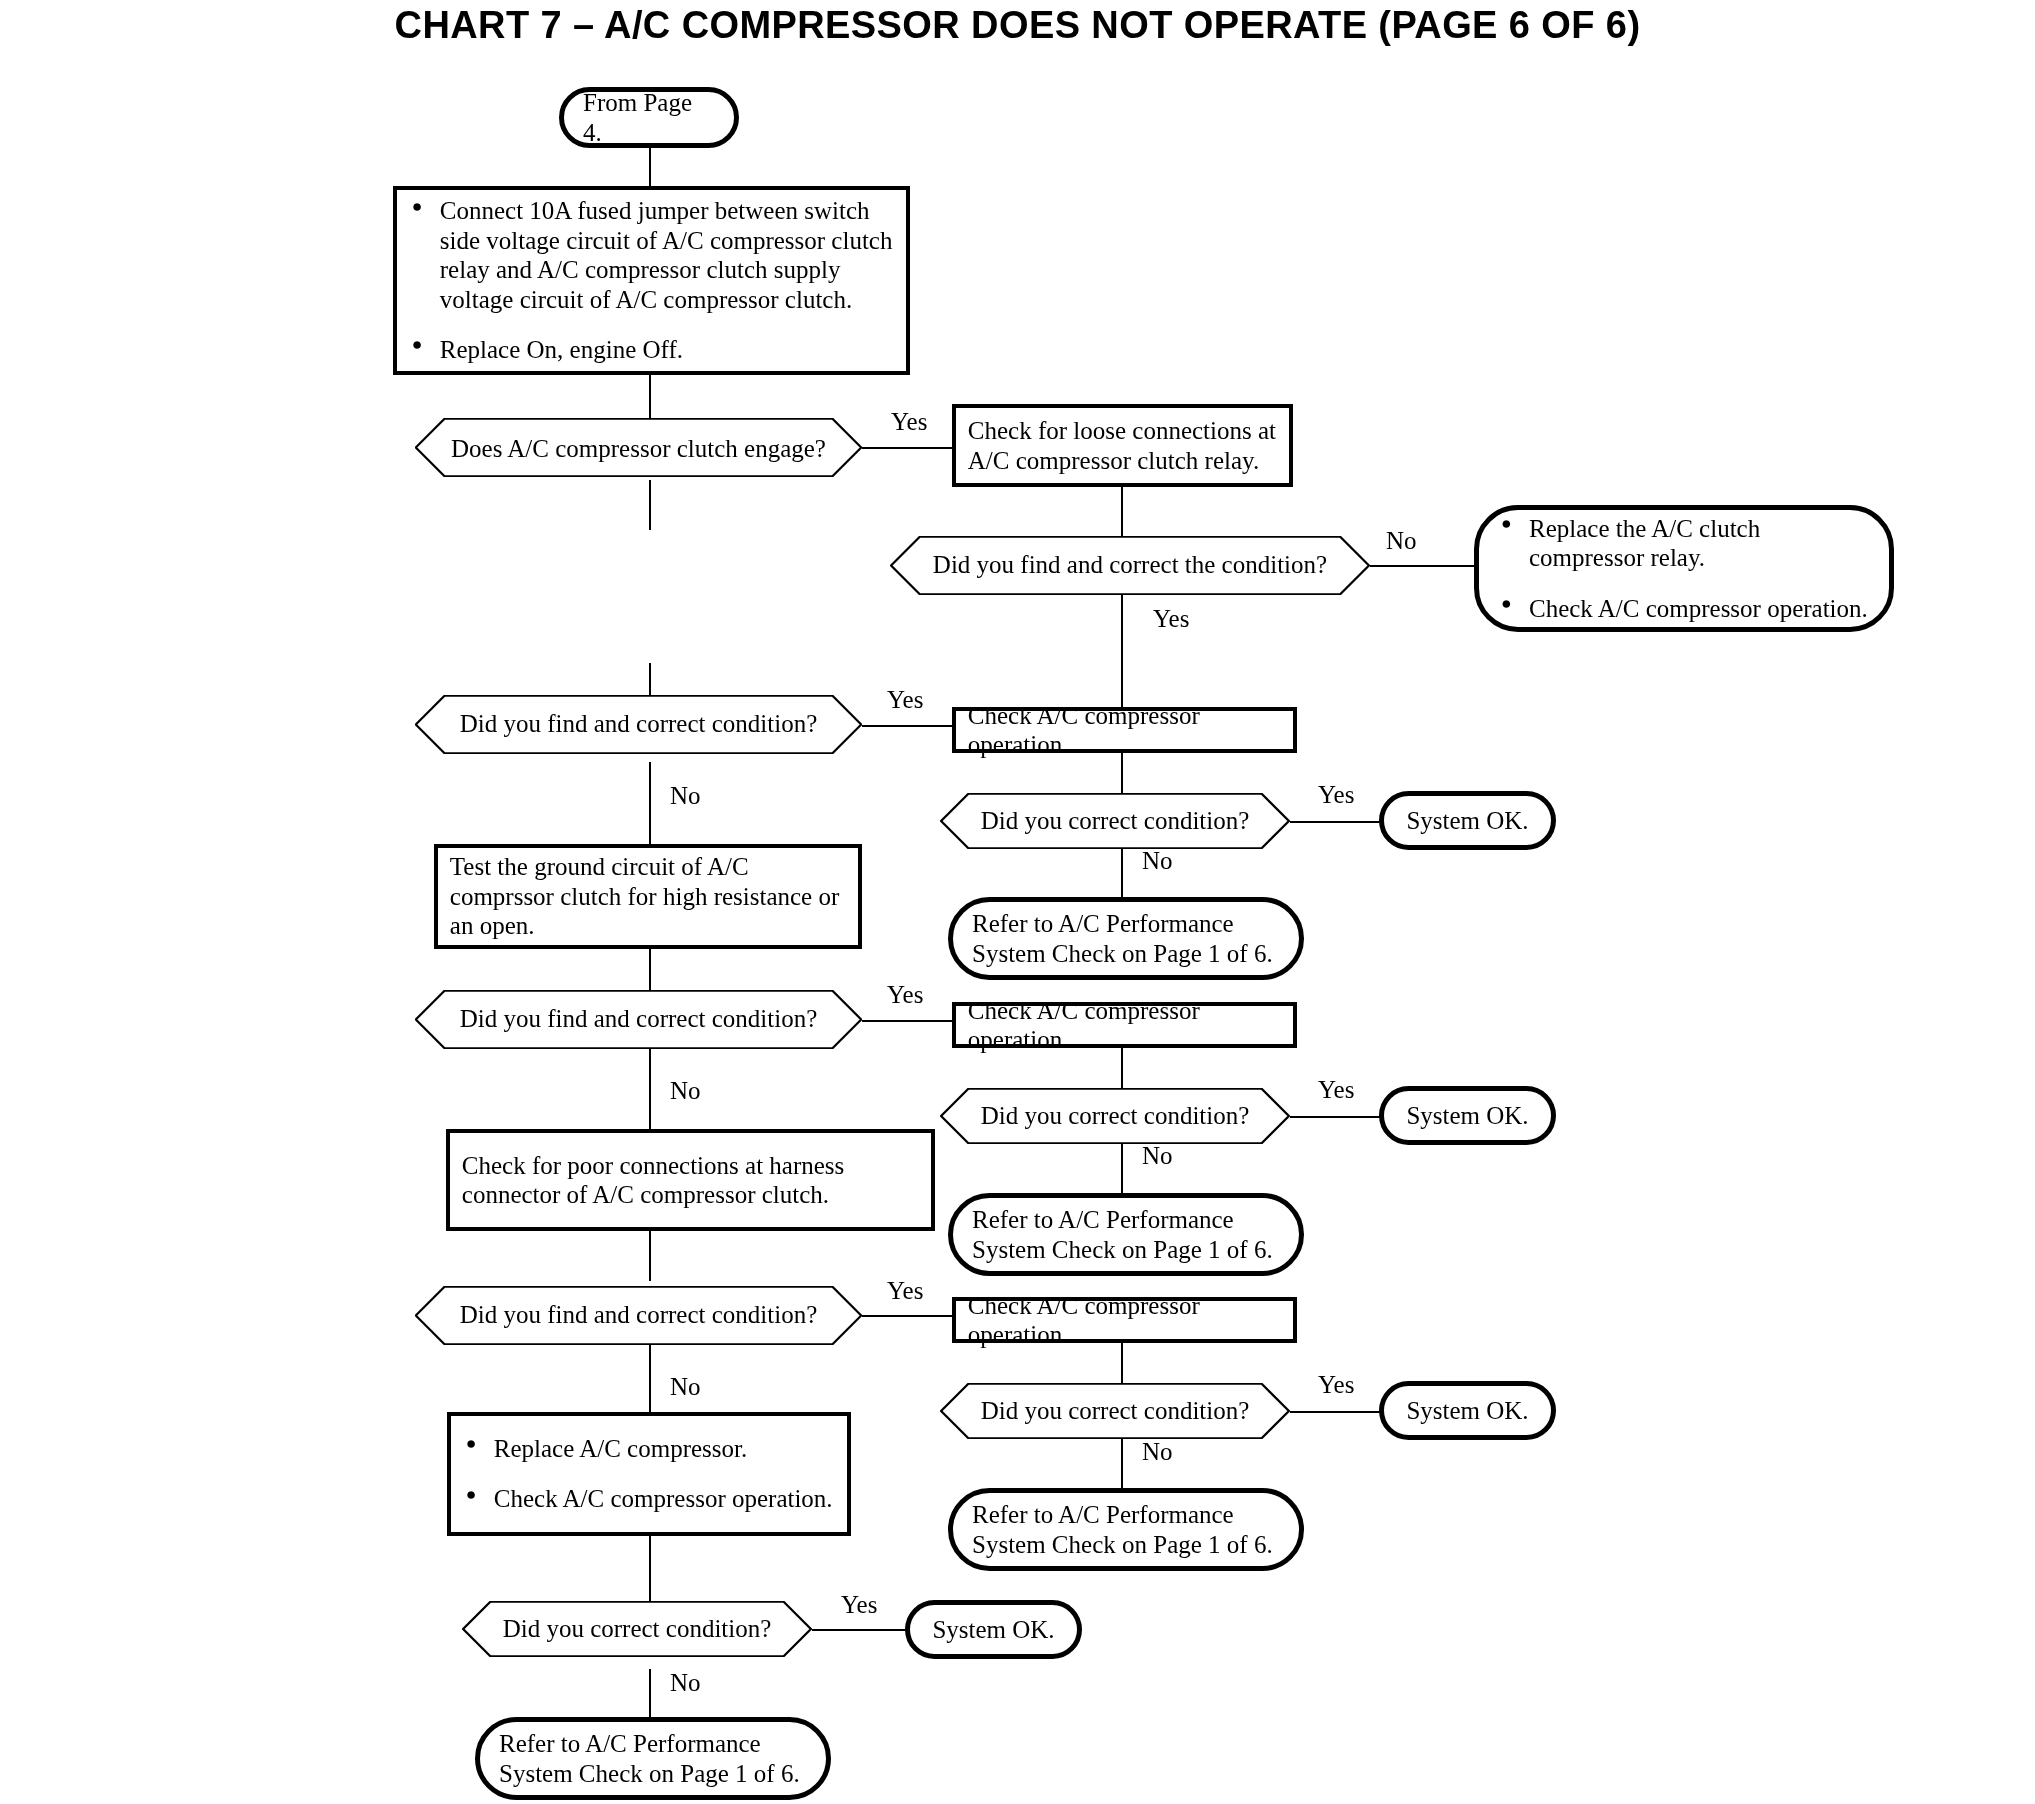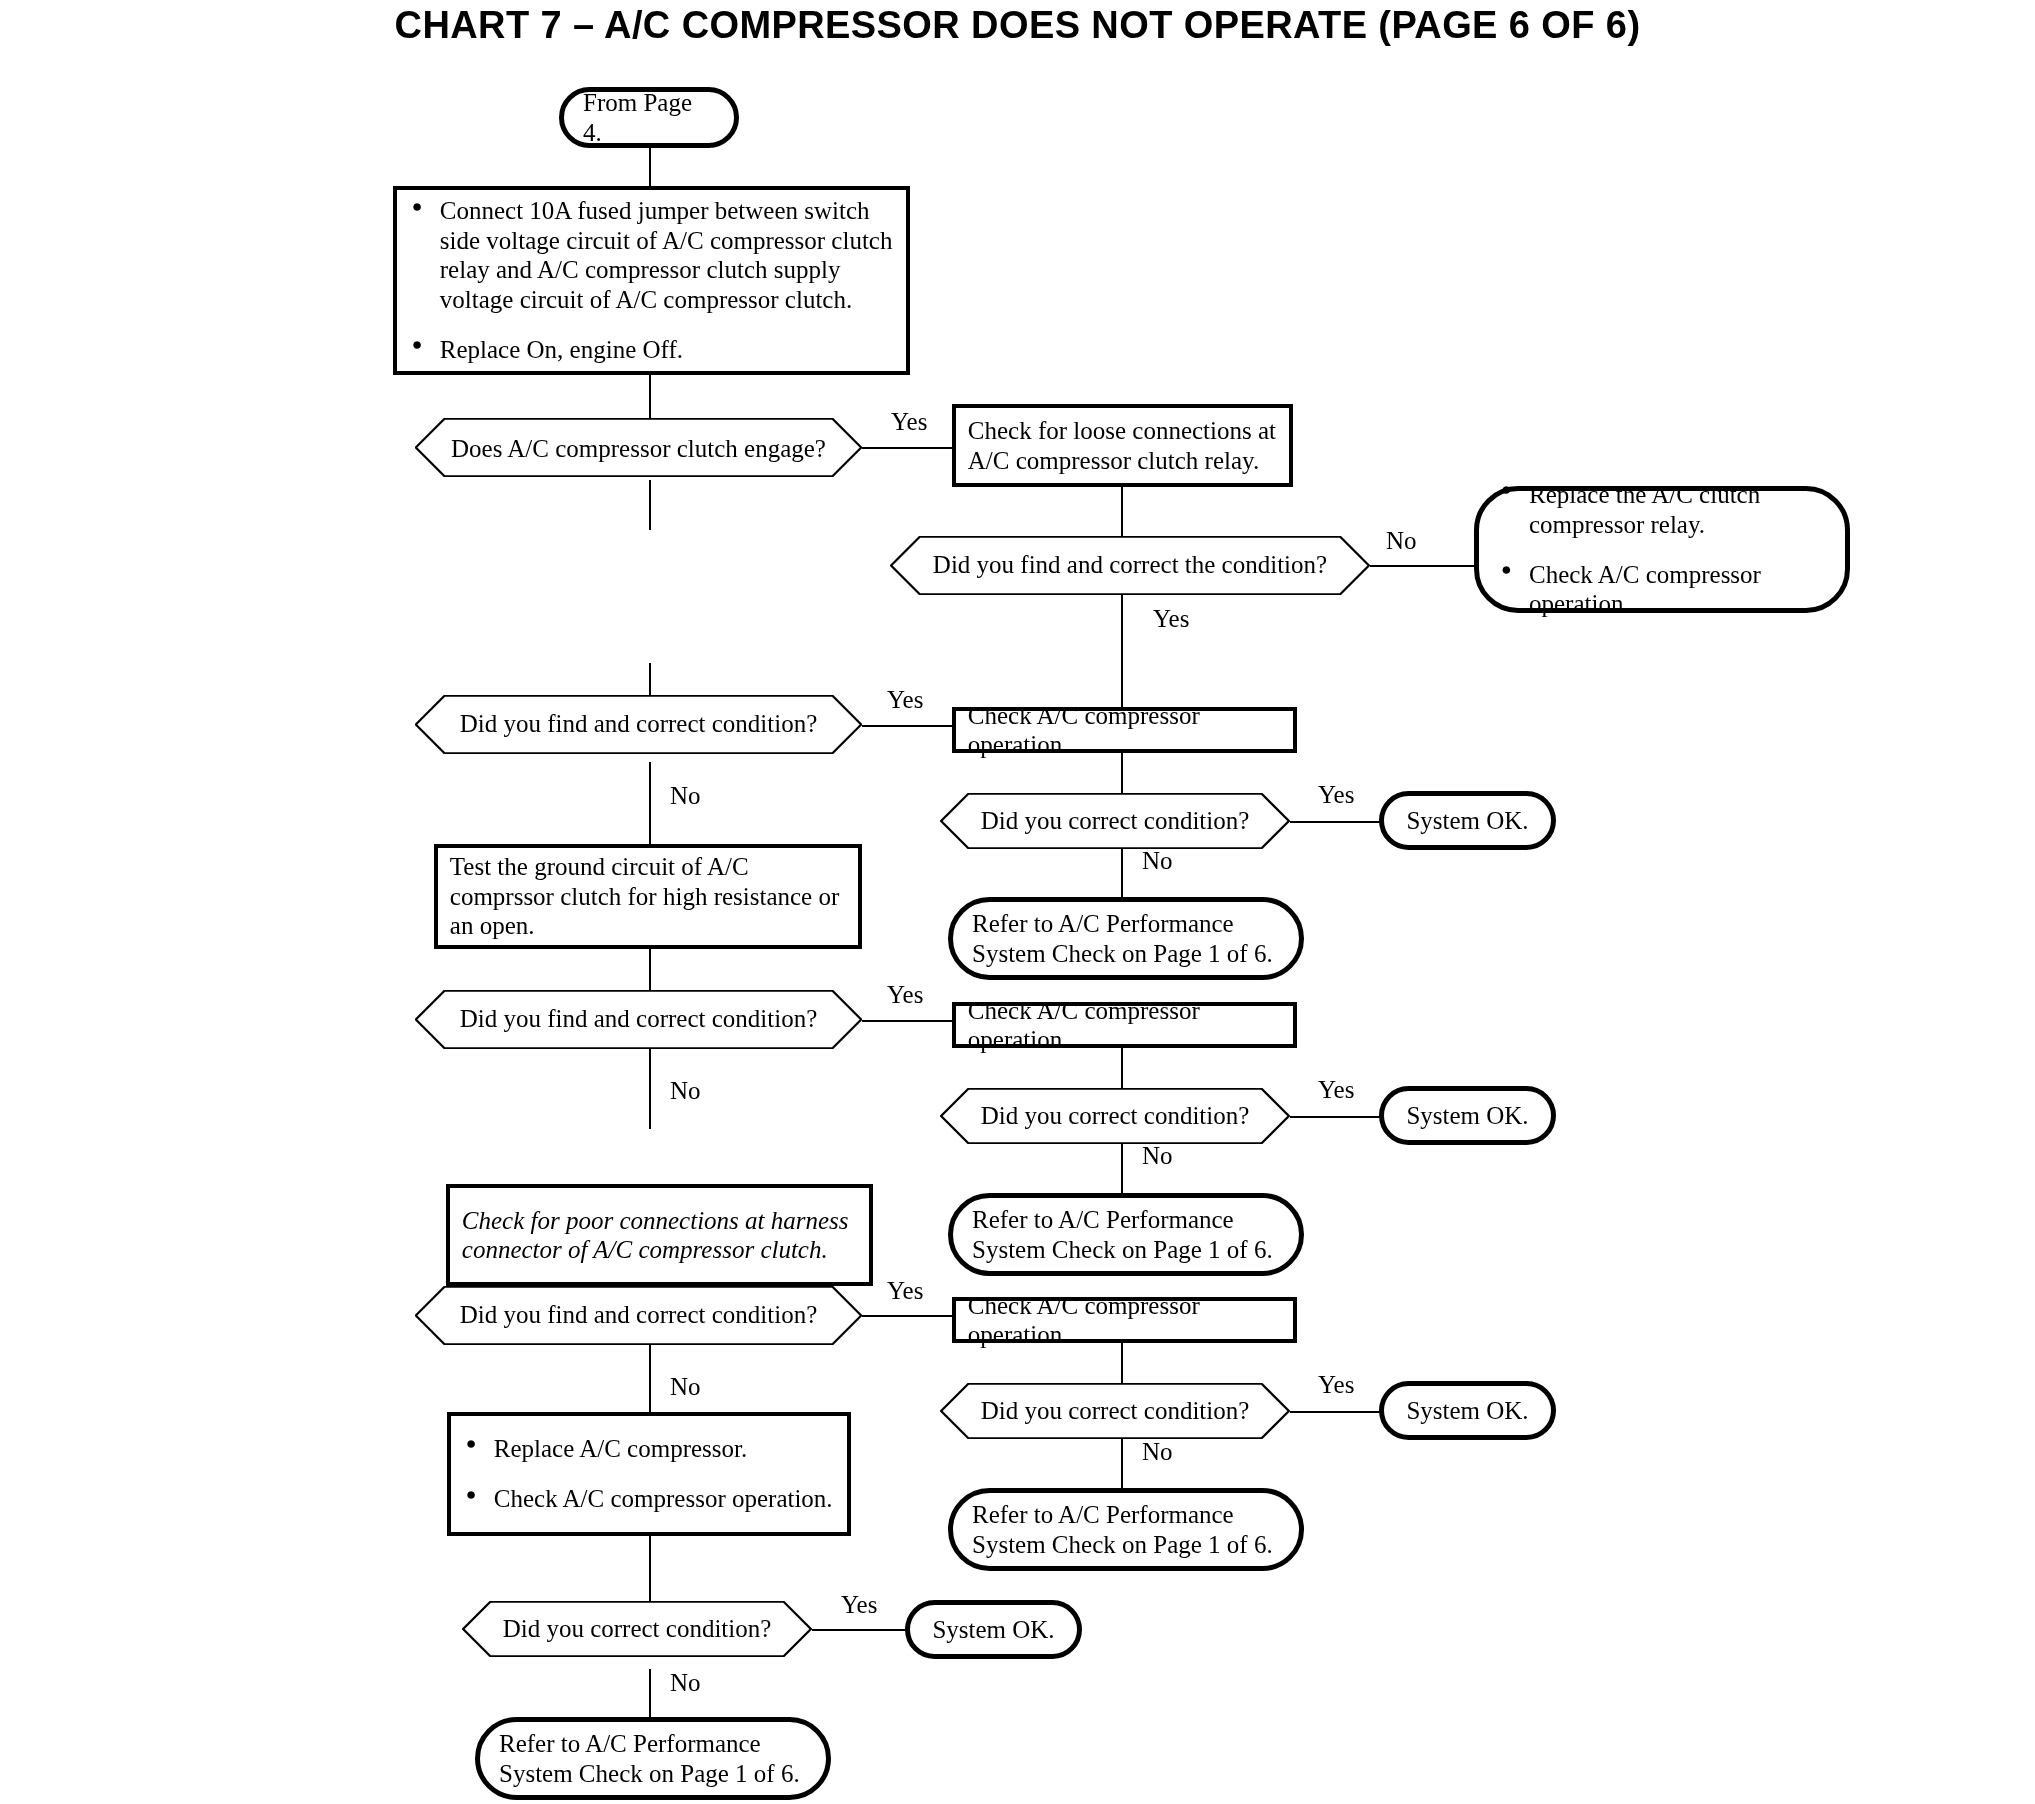--- a/index.html
+++ b/index.html
@@ -148,21 +148,21 @@
     <svg class="hexsvg" width="480" height="59" viewBox="0 0 650 80">
       <polygon points="40,1 610,1 649,40 610,79 40,79 1,40" fill="#fff" stroke="#000" stroke-width="3"></polygon>
     </svg>
     <span class="dectext">Did you find and correct the condition?</span>
   </div>
 
   <div class="node proc" style="left:952px; top:404px; width:341px; height:83px;">
     <span>Check for loose connections at A/C compressor clutch relay.</span>
   </div>
 
-  <div class="node term" style="left:1474px; top:486px; width:376px; height:127px;">
+  <div class="node term" style="left:1474px; top:505px; width:420px; height:127px;">
     <ul class="blist">
       <li>Replace the A/C clutch compressor relay.</li>
       <li>Check A/C compressor operation.</li>
     </ul>
   </div>
 
 
   <div class="node dec" style="left:415px; top:695px; width:447px; height:59px;">
     <svg class="hexsvg" width="447" height="59" viewBox="0 0 606 80">
       <polygon points="40,1 566,1 605,40 566,79 40,79 1,40" fill="#fff" stroke="#000" stroke-width="3"></polygon>
@@ -212,21 +212,21 @@
   </div>
 
   <div class="node term ctr" style="left:1379px; top:1086px; width:177px; height:59px;">
     <span>System OK.</span>
   </div>
 
   <div class="node term" style="left:948px; top:1193px; width:356px; height:83px;">
     <span>Refer to A/C Performance System Check on Page 1 of 6.</span>
   </div>
 
-  <div class="node proc" style="left:446px; top:1184px; width:427px; height:102px;font-style:italic;">
+  <div class="node proc" style="left:446px; top:1129px; width:489px; height:102px;">
     <span>Check for poor connections at harness connector of A/C compressor clutch.</span>
   </div>
 
   <div class="node dec" style="left:415px; top:1286px; width:447px; height:59px;">
     <svg class="hexsvg" width="447" height="59" viewBox="0 0 606 80">
       <polygon points="40,1 566,1 605,40 566,79 40,79 1,40" fill="#fff" stroke="#000" stroke-width="3"></polygon>
     </svg>
     <span class="dectext">Did you find and correct condition?</span>
   </div>
 

